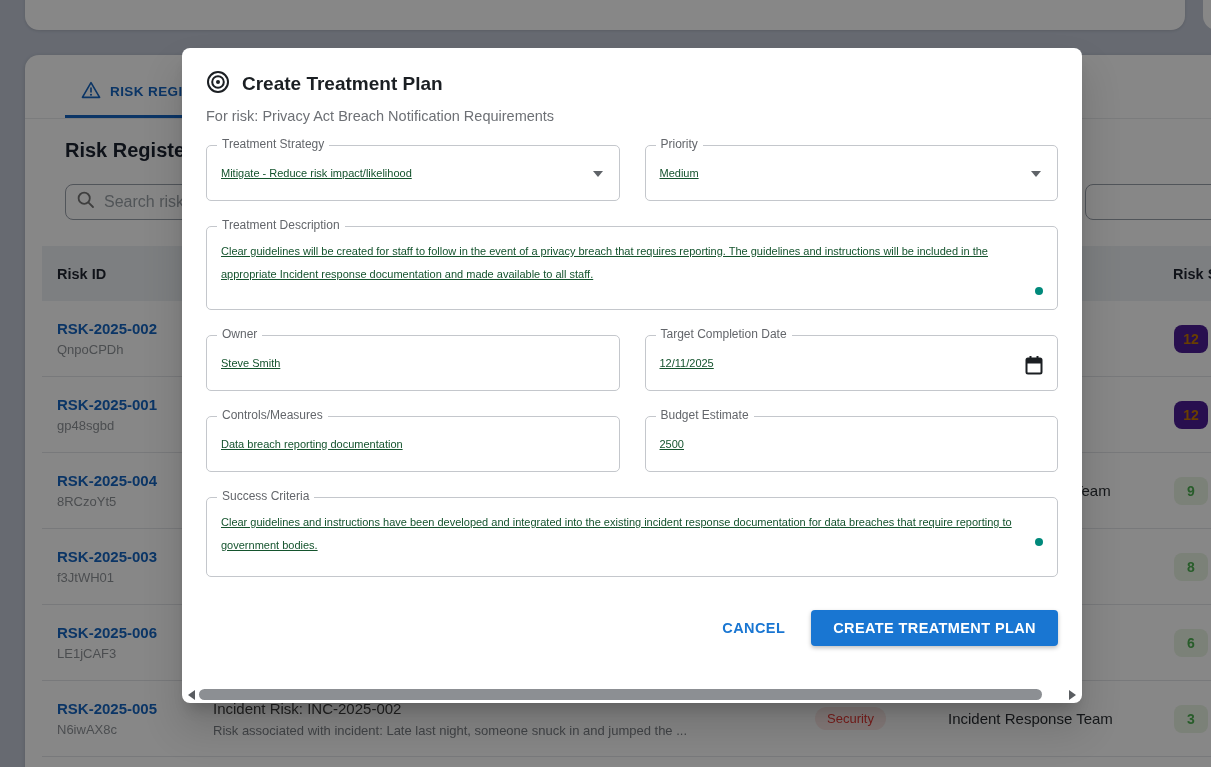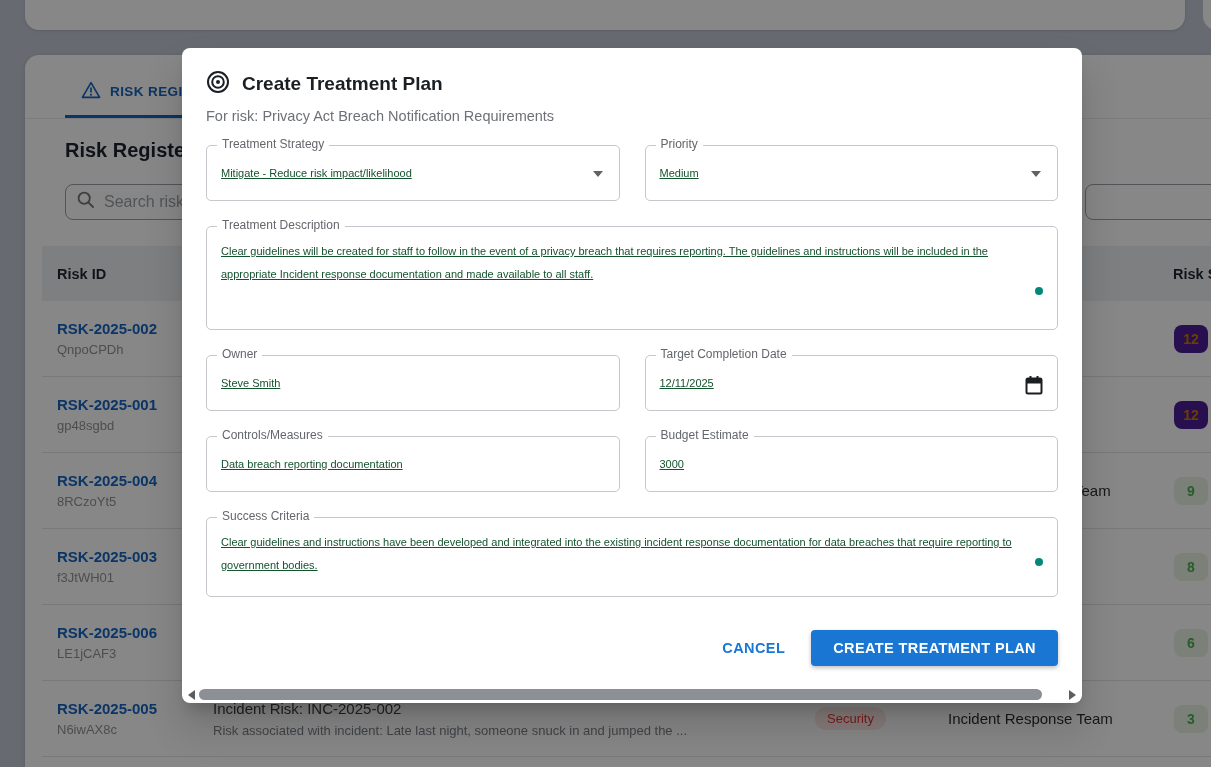--- a/index.html
+++ b/index.html
@@ -57,21 +57,21 @@
     background:#fff; border-radius:8px; z-index:20;
     box-shadow:0 11px 15px -7px rgba(0,0,0,.2), 0 24px 38px 3px rgba(0,0,0,.14); }
   .m-head { display:flex; align-items:center; gap:12px; padding:22px 24px 0 24px; }
   .m-title { font-size:19px; font-weight:700; color:#1b1f23; }
   .m-sub { padding:10px 24px 0 24px; font-size:14.5px; color:#6d7075; }
   .m-form { padding:21px 24px 0 24px; }
   .frow { display:grid; grid-template-columns:1fr 1fr; column-gap:25px; margin-bottom:25px; }
   .frow.single { grid-template-columns:1fr; }
   .field { position:relative; border:1px solid #c4c7cc; border-radius:5px; height:56px;
     display:flex; align-items:center; padding:0 14px; background:#fff; cursor:text; }
-  .field.area { height:104px; align-items:flex-start; padding:13px 36px 0 14px; }
+  .field.area { height:84px; align-items:flex-start; padding:13px 36px 0 14px; }
   .field.area.short { height:80px; }
   .flabel { position:absolute; top:-9px; left:10px; background:#fff; padding:0 5px;
     font-size:12px; color:#63666b; white-space:nowrap; }
   .fvalue { font-size:11px; color:#14532d; line-height:23px;text-decoration:underline; }
   .caret { width:0; height:0; border-left:5px solid transparent; border-right:5px solid transparent;
     border-top:6px solid #5f6368; position:absolute; right:16px; top:25px; }
   .tealdot { position:absolute; right:14px; width:8px; height:8px; border-radius:50%;
     background:#00897b; }
   .field.area .tealdot { top:60px; }
   .field.area.short .tealdot { top:40px; }
@@ -261,21 +261,21 @@
         </div>
       </div>
 
       <div class="frow">
         <div class="field">
           <span class="flabel">Controls/Measures</span>
           <span class="fvalue">Data breach reporting documentation</span>
         </div>
         <div class="field">
           <span class="flabel">Budget Estimate</span>
-          <span class="fvalue">3000</span>
+          <span class="fvalue">2500</span>
         </div>
       </div>
 
       <div class="frow single" style="margin-bottom:0;">
         <div class="field area short">
           <span class="flabel">Success Criteria</span>
           <span class="fvalue">Clear guidelines and instructions have been developed and integrated into the existing incident response documentation for data breaches that require reporting to government bodies.</span>
           <span class="tealdot"></span>
         </div>
       </div>

